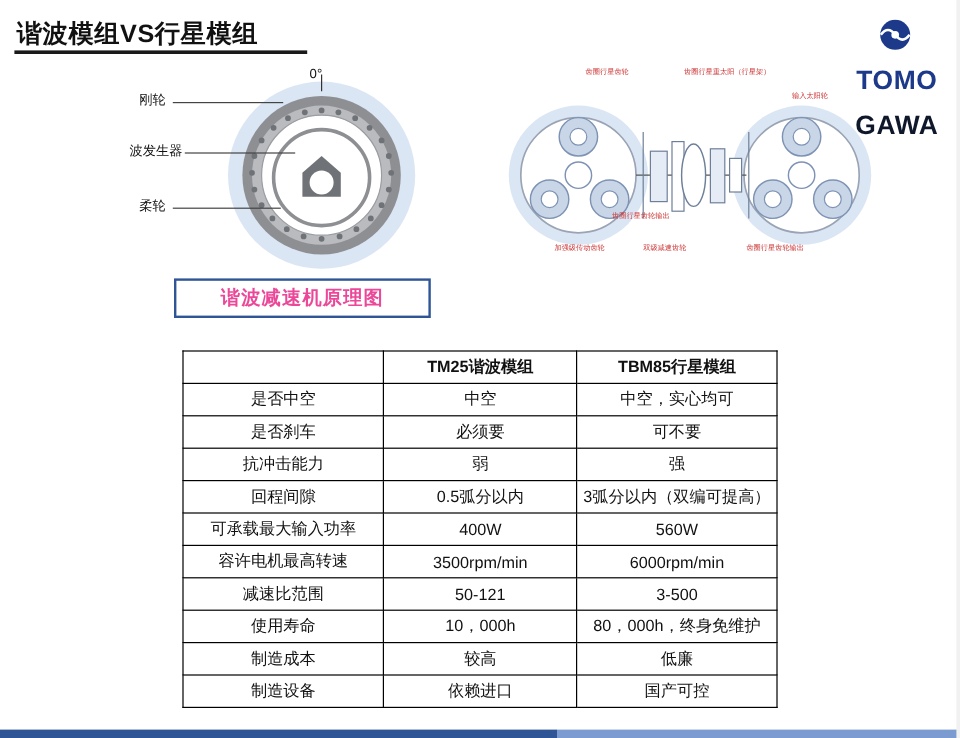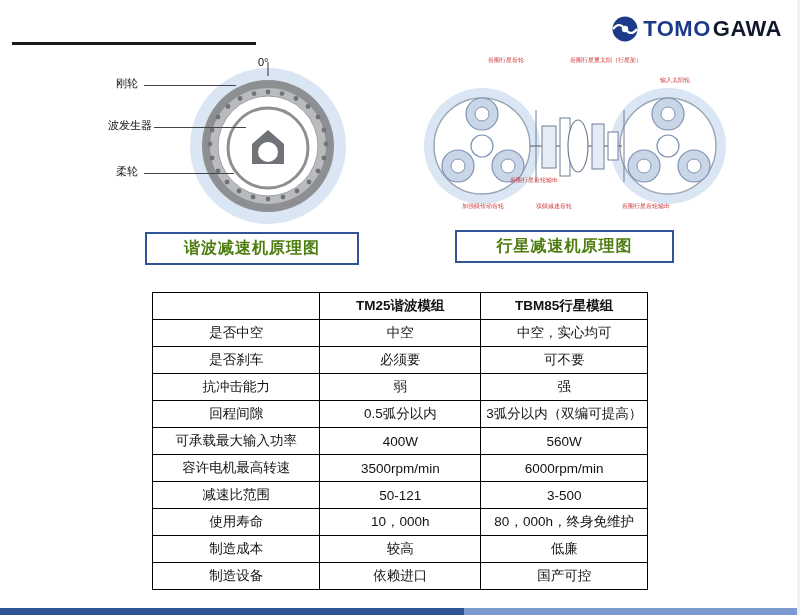--- a/index.html
+++ b/index.html
@@ -37,21 +37,22 @@
     width: 244px;
     height: 3px;
     background: #1a1a1a;
   }
   .logo {
     position: absolute;
     right: 18px;
     top: 16px;
     display: flex;
     align-items: center;
-    gap: 2px;
+    gap: 12px;
+    flex-direction: column;
   }
   .logo-mark {
     width: 26px;
     height: 26px;
     margin-right: 3px;
     position: relative;
   }
   .logo-text-1 {
     font-size: 22px;
     font-weight: bold;
@@ -77,21 +78,21 @@
     position: absolute;
     left: 410px;
     top: 54px;
     width: 330px;
     height: 185px;
   }
   .caption {
     position: absolute;
     border: 2px solid #2f5597;
     background: #ffffff;
-    color: #4d7c0f;
+    color: #ec4899;
     font-size: 16px;
     font-weight: bold;
     text-align: center;
     padding: 4px 10px;
     letter-spacing: 1px;
   }
   #caption-left {
     left: 145px;
     top: 232px;
     width: 190px;
@@ -155,20 +156,21 @@
     width: 3px;
     height: 615px;
     background: #f1f1f1;
   }
 </style>
 </head>
 <body>
 
 <div class="page">
 
+  <div class="title">谐波模组VS行星模组</div>
   <div class="title-underline"></div>
 
   <div class="logo">
     <div class="logo-mark">
       <svg width="26" height="26" viewBox="0 0 26 26">
         <circle cx="13" cy="13" r="12.5" fill="#1d3a8a"></circle>
         <path d="M1 13 Q7 5 13 13 Q19 21 25 13" stroke="#ffffff" stroke-width="2.2" fill="none"></path>
         <circle cx="13" cy="13" r="3.2" fill="#ffffff"></circle>
       </svg>
     </div>
@@ -263,21 +265,20 @@
       <line x1="214" y1="56" x2="214" y2="128" stroke="#6e7f99" stroke-width="1"></line>
     </svg>
     <div class="lbl" style="left:78px; top:2px; font-size:6px; color:#c33;">齿圈行星齿轮</div>
     <div class="lbl" style="left:160px; top:2px; font-size:6px; color:#c33;">齿圈行星重太阳（行星架）</div>
     <div class="lbl" style="left:250px; top:22px; font-size:6px; color:#c33;">输入太阳轮</div>
     <div class="lbl" style="left:100px; top:122px; font-size:6px; color:#c33;">齿圈行星齿轮输出</div>
     <div class="lbl" style="left:52px; top:148px; font-size:6px; color:#c33;">加强级传动齿轮</div>
     <div class="lbl" style="left:126px; top:148px; font-size:6px; color:#c33;">双级减速齿轮</div>
     <div class="lbl" style="left:212px; top:148px; font-size:6px; color:#c33;">齿圈行星齿轮输出</div>
   </div>
-  <div class="caption" id="caption-right">行星减速机原理图</div>
 
   <table class="cmp-table">
     <thead>
       <tr>
         <th class="col-label"></th>
         <th class="col-a">TM25谐波模组</th>
         <th class="col-b">TBM85行星模组</th>
       </tr>
     </thead>
     <tbody>

